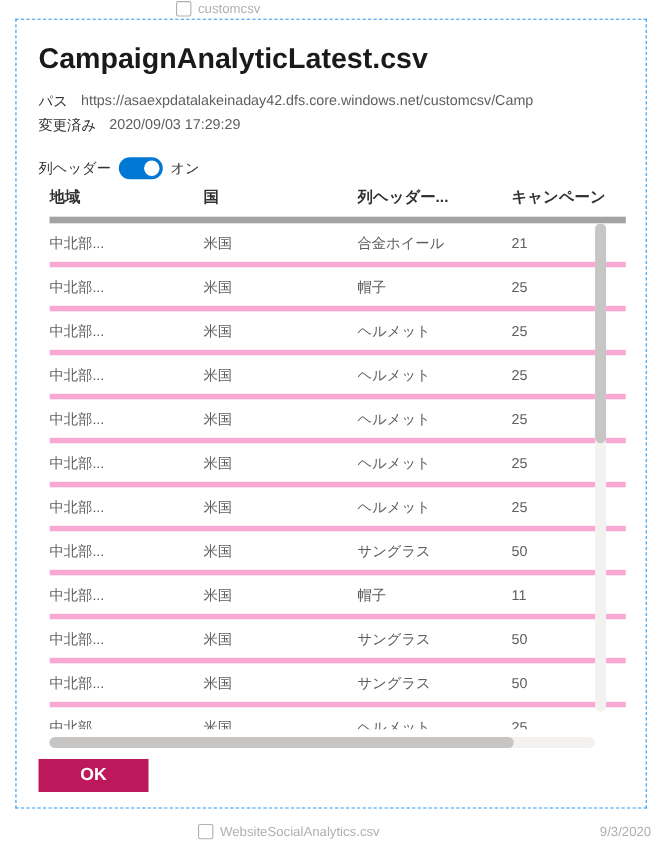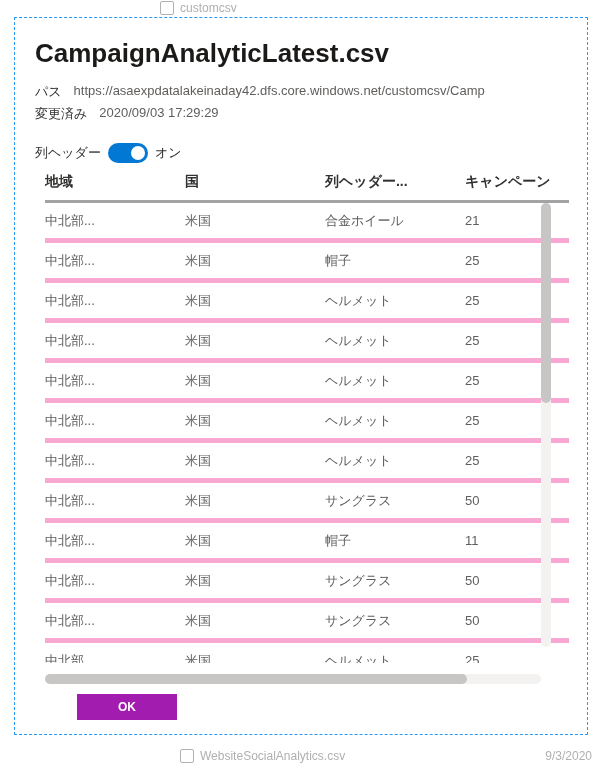--- a/index.html
+++ b/index.html
@@ -116,21 +116,21 @@
   .thead, .trow {
     display: grid;
     grid-template-columns: 140px 140px 140px 90px;
     align-items: center;
   }
   .thead {
     height: 40px;
     font-weight: 600;
     font-size: 14px;
     color: #323130;
-    border-bottom: 3px solid #a3a3a3;
+    border-bottom: 6px solid #a3a3a3;
   }
   .trow {
     height: 40px;
     font-size: 13px;
     color: #605e5c;
     border-bottom: 5px solid #f9a8d4;
   }
   .hscroll-track {
     position: absolute;
     left: 10px; right: 28px; bottom: 0;
@@ -168,29 +168,28 @@
   }
   .table-inner {
     position: relative;
   }
 
   .footer {
     margin-top: 10px;
     display: flex;
   }
   .ok-btn {
-    background: #a21caf;
+    background: #be185d;
     color: #fff;
     border: none;
-    font-size: 12px;
+    font-size: 16px;
     font-weight: 600;
     padding: 6px 0;
     width: 100px;
     cursor: pointer;
-    margin-left: 42px;
   }
   .cell { white-space: nowrap; overflow: hidden; text-overflow: clip; }
 </style>
 </head>
 <body>
 
 <div class="bg-hints">
   <div class="bg-top">
       <span>customcsv</span>
     </div>

